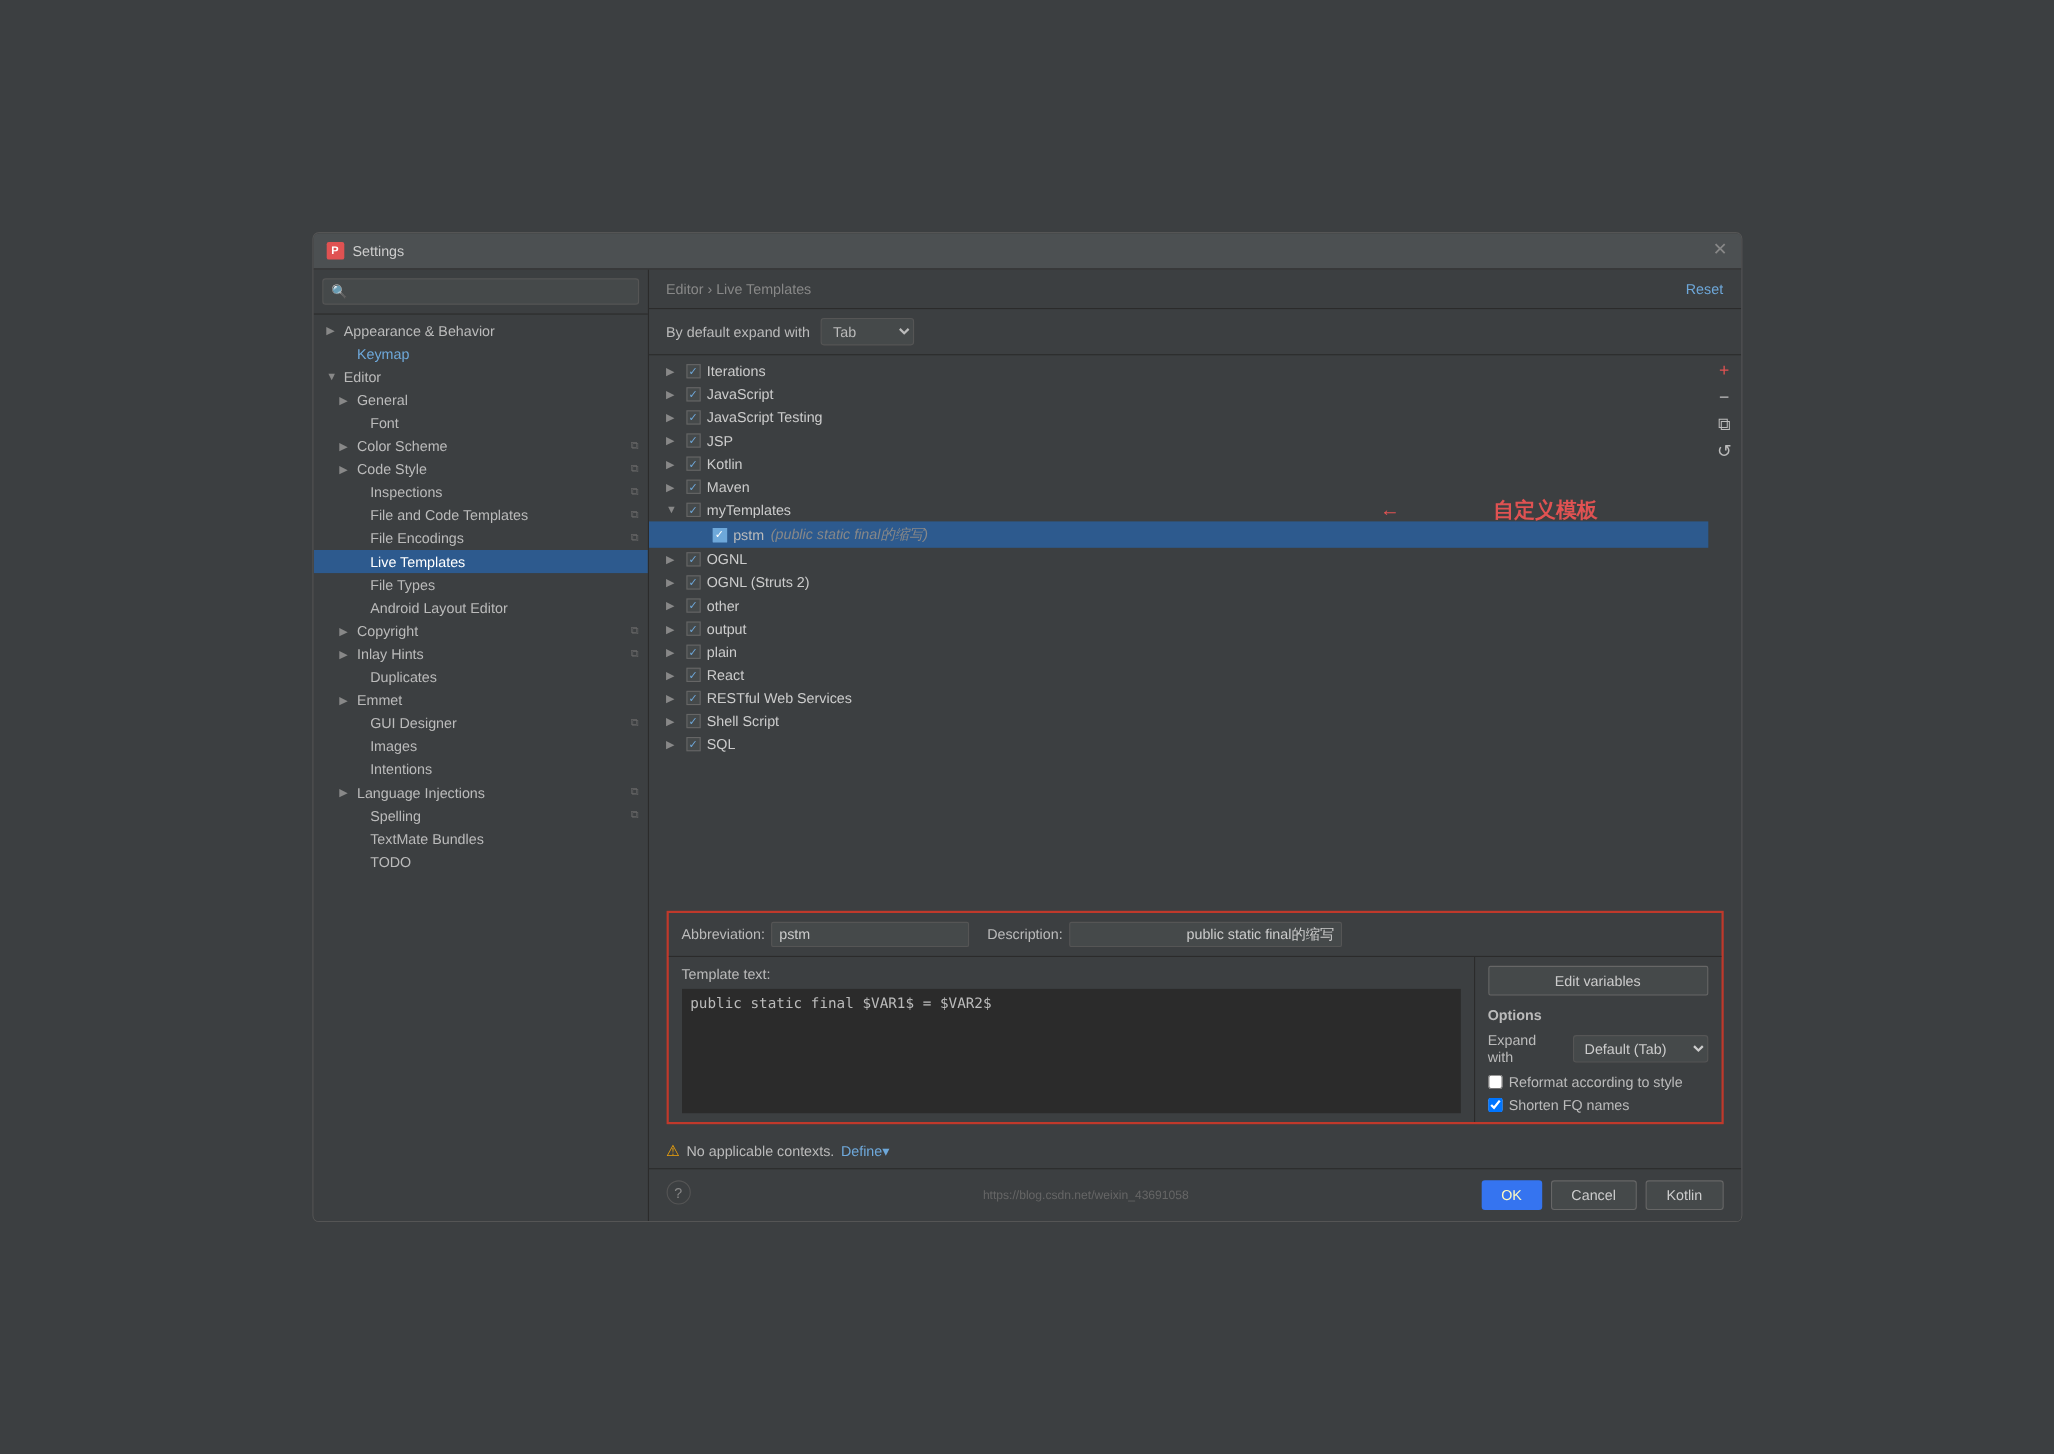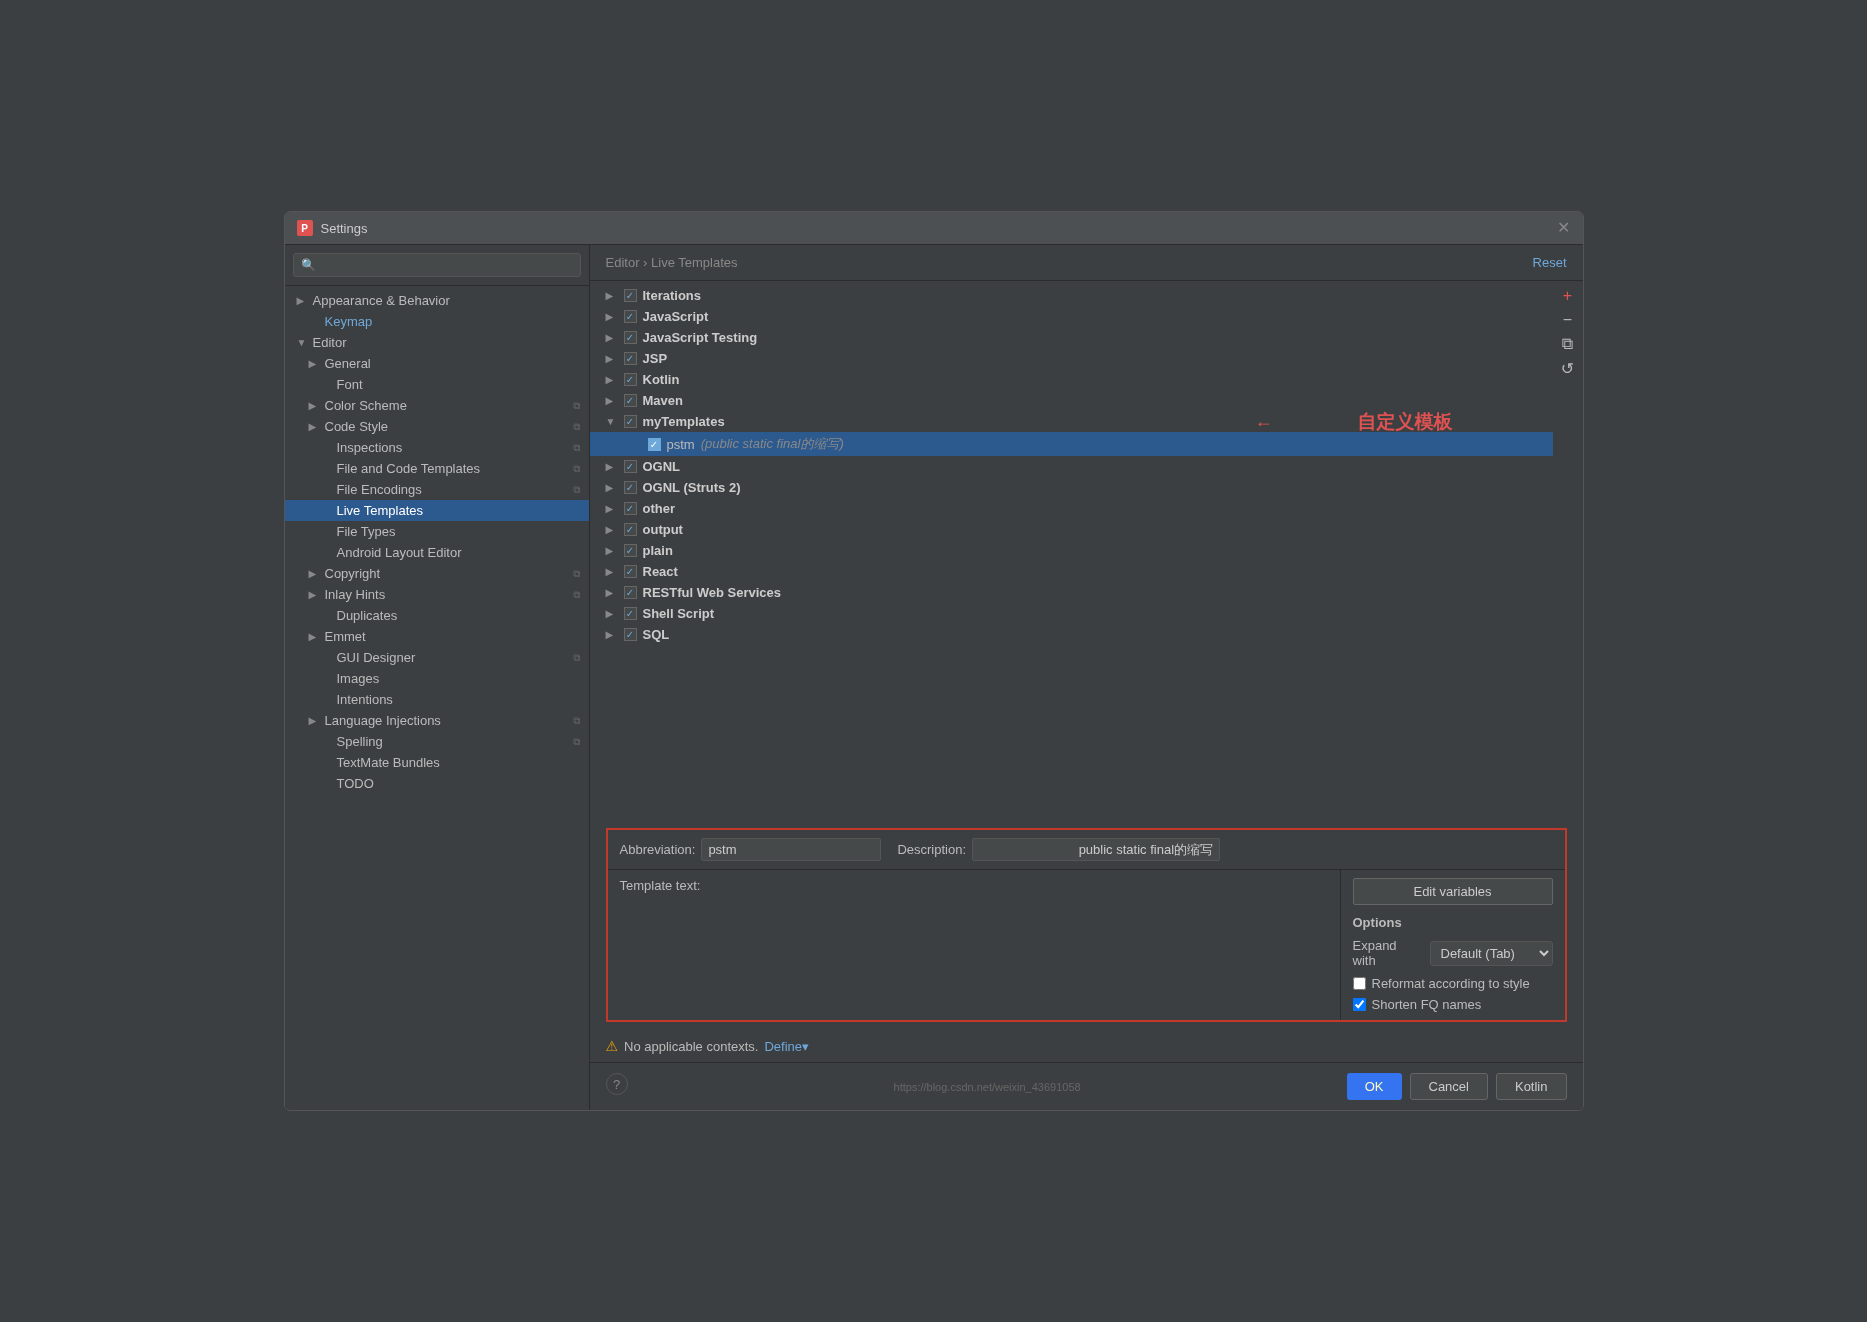--- a/index.html
+++ b/index.html
@@ -209,21 +209,21 @@
       border: 1px solid #666;
       background: #45494a;
       display: flex;
       align-items: center;
       justify-content: center;
       font-size: 10px;
       color: #6ea8da;
       flex-shrink: 0;
     }
     .tl-label { color: #bbbbbb; }
-    .tl-label.bold { font-weight: bold; color: #cccccc; }
+    .tl-label.bold { font-weight: normal; color: #cccccc; }
     .tl-sublabel { color: #888; font-style: italic; }
     .tl-indent-2 { padding-left: 40px; }
     
     .bottom-panel {
       border: 2px solid #c0392b;
       margin: 8px 16px;
       background: #3c3f41;
       flex-shrink: 0;
     }
     .bp-top {
@@ -507,20 +507,28 @@
 
     <div class="main-content">
 
       <div class="main-header">
         <div class="breadcrumb">
           <span>Editor</span><span> › </span><span>Live Templates</span>
         </div>
         <span class="reset-btn">Reset</span>
       </div>
 
+      <div class="main-toolbar">
+        <span class="expand-label">By default expand with</span>
+        <select class="expand-select">
+          <option>Tab</option>
+          <option>Enter</option>
+          <option>Space</option>
+        </select>
+      </div>
 
       <div class="list-wrapper">
         <div class="list-area">
 
           <div class="list-actions">
             <button class="action-btn red">+</button>
             <button class="action-btn">−</button>
             <button class="action-btn">⧉</button>
             <button class="action-btn">↺</button>
           </div>
@@ -642,20 +650,21 @@
               <input class="bp-abbr" type="text" value="pstm" style="">
             </div>
             <div class="bp-field">
               <label>Description:</label>
               <input class="bp-desc" type="text" value="public static final的缩写" style="">
             </div>
           </div>
           <div class="bp-middle">
             <div class="bp-template-area">
               <div class="bp-template-label">Template text:</div>
+              <textarea class="bp-template-text" style="">public static final $VAR1$ = $VAR2$</textarea>
             </div>
             <div class="bp-right-panel">
               <button class="edit-vars-btn">Edit variables</button>
               <div>
                 <div class="options-label">Options</div>
                 <div class="expand-with-row" style="margin-top:8px;">
                   <span class="expand-with-label">Expand with</span>
                   <select class="expand-with-select">
                     <option>Default (Tab)</option>
                     <option>Tab</option>

